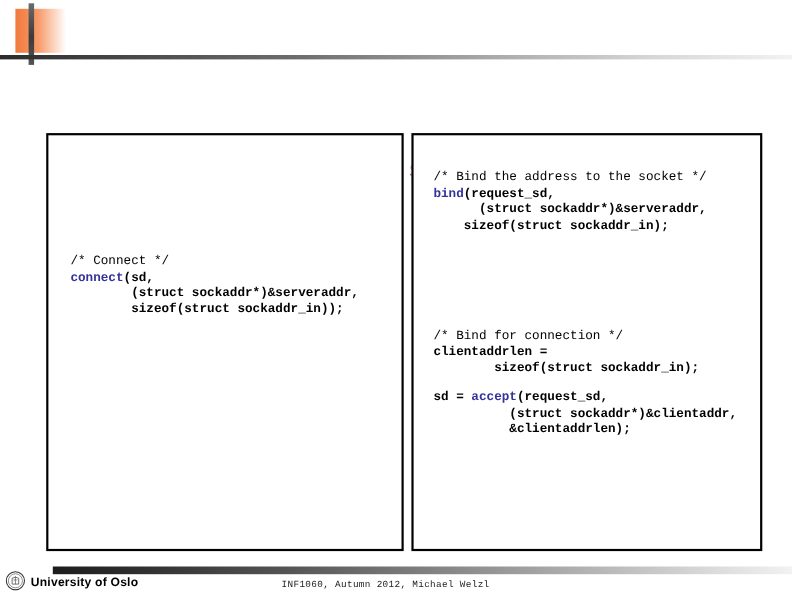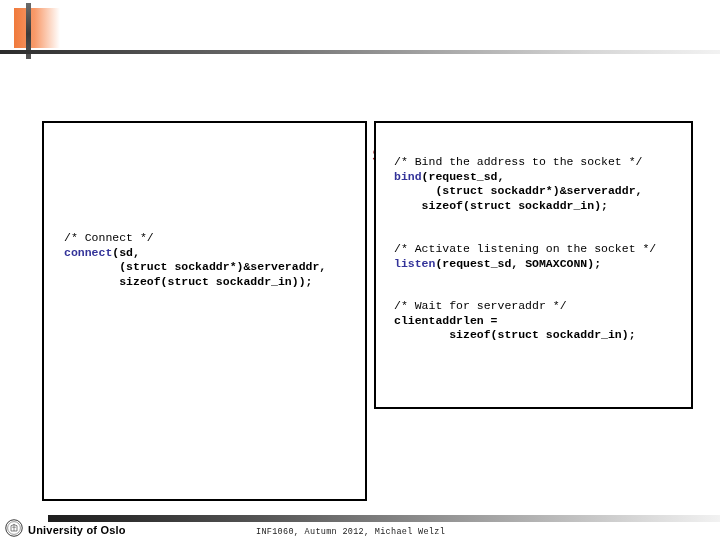--- a/index.html
+++ b/index.html
@@ -80,21 +80,21 @@
     left: 42px;
     top: 121px;
     width: 325px;
     height: 380px;
     padding-left: 37px;
   }
   #server-box {
     left: 374px;
     top: 121px;
     width: 319px;
-    height: 288px;
+    height: 380px;
     text-decoration: underline;
   }
 
   .code {
     font-family: "Liberation Mono", "DejaVu Sans Mono", monospace;
     font-size: 11.5px;
     line-height: 14.6px;
     white-space: pre;
     color: #000000;
   }
@@ -180,27 +180,28 @@
 
 </div>
 
 <div class="code-box" id="server-box">
 
   <div class="code code-block" id="server-bind"><span class="cmt">/* Bind the address to the socket */</span>
 <span class="kw">bind</span><span class="bold">(request_sd,</span>
 <span class="bold">      (struct sockaddr*)&amp;serveraddr,</span>
 <span class="bold">    sizeof(struct sockaddr_in);</span></div>
 
-  <div class="code code-block" id="server-listen"><span class="cmt">/* Activate listening on the socket */</span>
-<span class="kw">listen</span><span class="bold">(request_sd, SOMAXCONN);</span></div>
-
-  <div class="code code-block" id="server-wait"><span class="cmt">/* Wait for serveraddr */</span>
+
+  <div class="code code-block" id="server-wait"><span class="cmt">/* Bind for connection */</span>
 <span class="bold">clientaddrlen =</span>
 <span class="bold">        sizeof(struct sockaddr_in);</span></div>
 
+  <div class="code code-block" id="server-accept"><span class="bold">sd = </span><span class="kw">accept</span><span class="bold">(request_sd,</span>
+<span class="bold">          (struct sockaddr*)&amp;clientaddr,</span>
+<span class="bold">          &amp;clientaddrlen);</span></div>
 
 </div>
 
 <div id="footer-rule"></div>
 
 <svg id="uio-logo" viewBox="0 0 24 24">
   <circle cx="12" cy="12" r="11" fill="none" stroke="#333333" stroke-width="1.3"></circle>
   <circle cx="12" cy="12" r="8.5" fill="none" stroke="#555555" stroke-width="0.8"></circle>
   <path d="M8 16 L8 9 Q12 6 16 9 L16 16 Z" fill="none" stroke="#444444" stroke-width="0.9"></path>
   <line x1="12" y1="6.5" x2="12" y2="16" stroke="#444444" stroke-width="0.8"></line>

